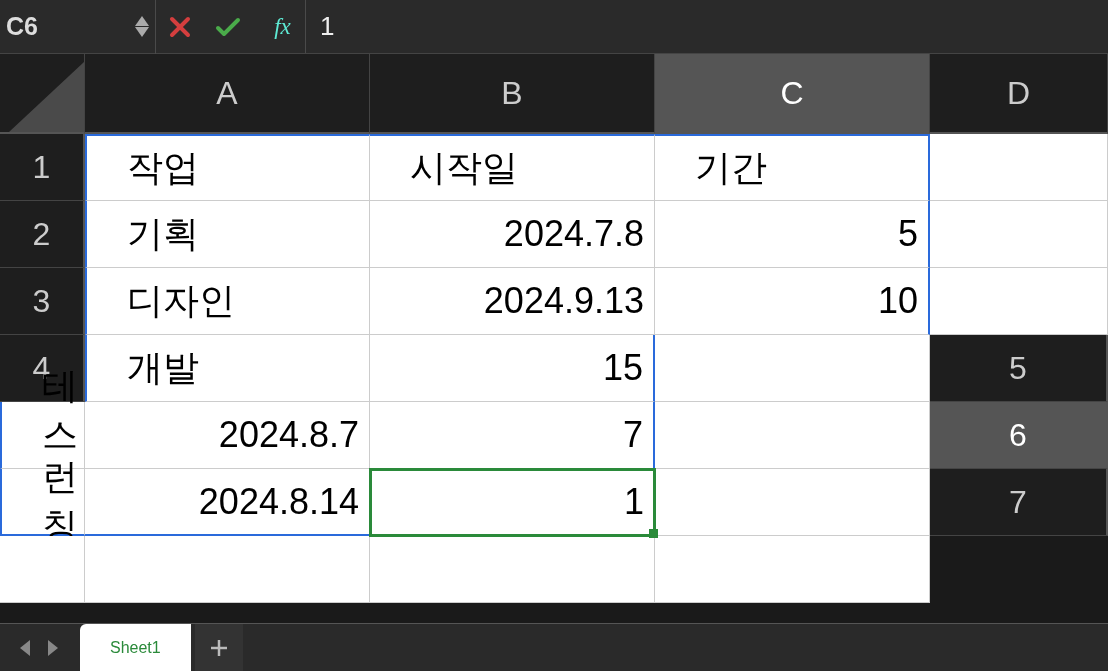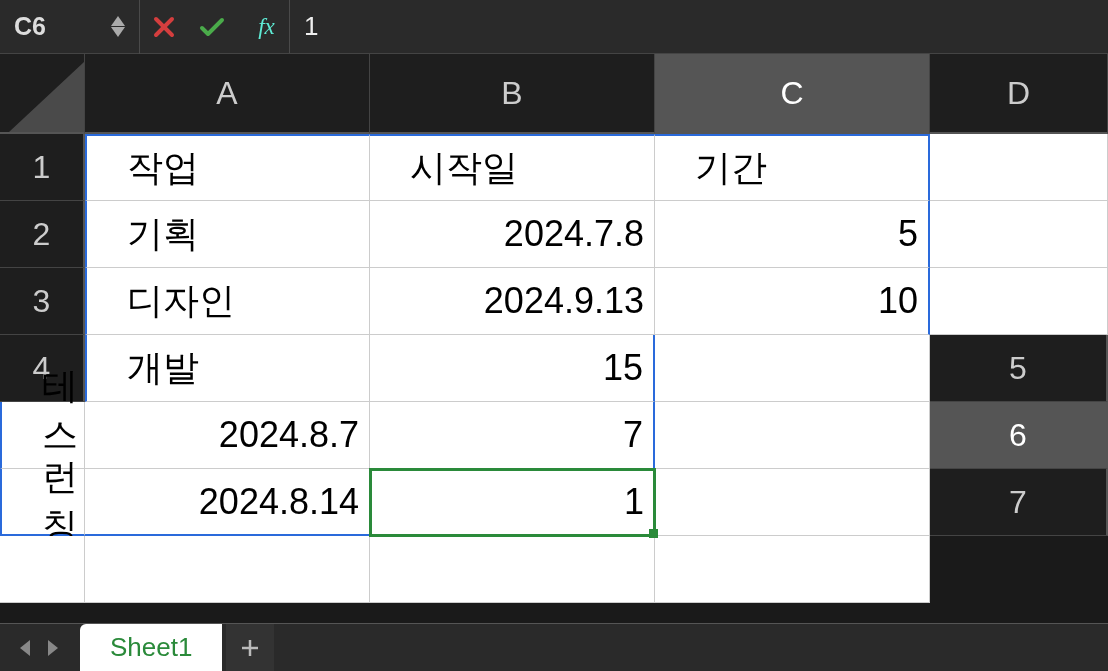--- a/index.html
+++ b/index.html
@@ -7,25 +7,25 @@
 
     .top-bar {
       height: 54px;
       display: flex;
       align-items: center;
       background: #2a2a2a;
       border-bottom: 1px solid #444;
       color: #ccc;
     }
     .cell-ref-box {
-      width: 140px;
+      width: 156px;
       height: 54px;
       display: flex;
       align-items: center;
-      padding: 0 14px;
+      padding: 0 6px;
       border-right: 1px solid #4a4a4a;
       justify-content: space-between;
     }
     .cell-ref-text {
       color: #ddd;
       font-size: 25px;
       font-weight: bold;
     }
     .spinner {
       display: flex;
@@ -149,21 +149,21 @@
       padding: 0 18px;
     }
     .nav-arrows svg { display: block; }
     .sheet-tab {
       background: #fff;
       color: #2a8a3a;
       height: 100%;
       padding: 0 30px;
       display: flex;
       align-items: center;
-      font-size: 26px;
+      font-size: 16px;
       border-top-left-radius: 6px;
       border-top-right-radius: 0;
     }
     .add-tab {
       width: 48px;
       height: 100%;
       display: flex;
       align-items: center;
       justify-content: center;
       color: #ccc;

